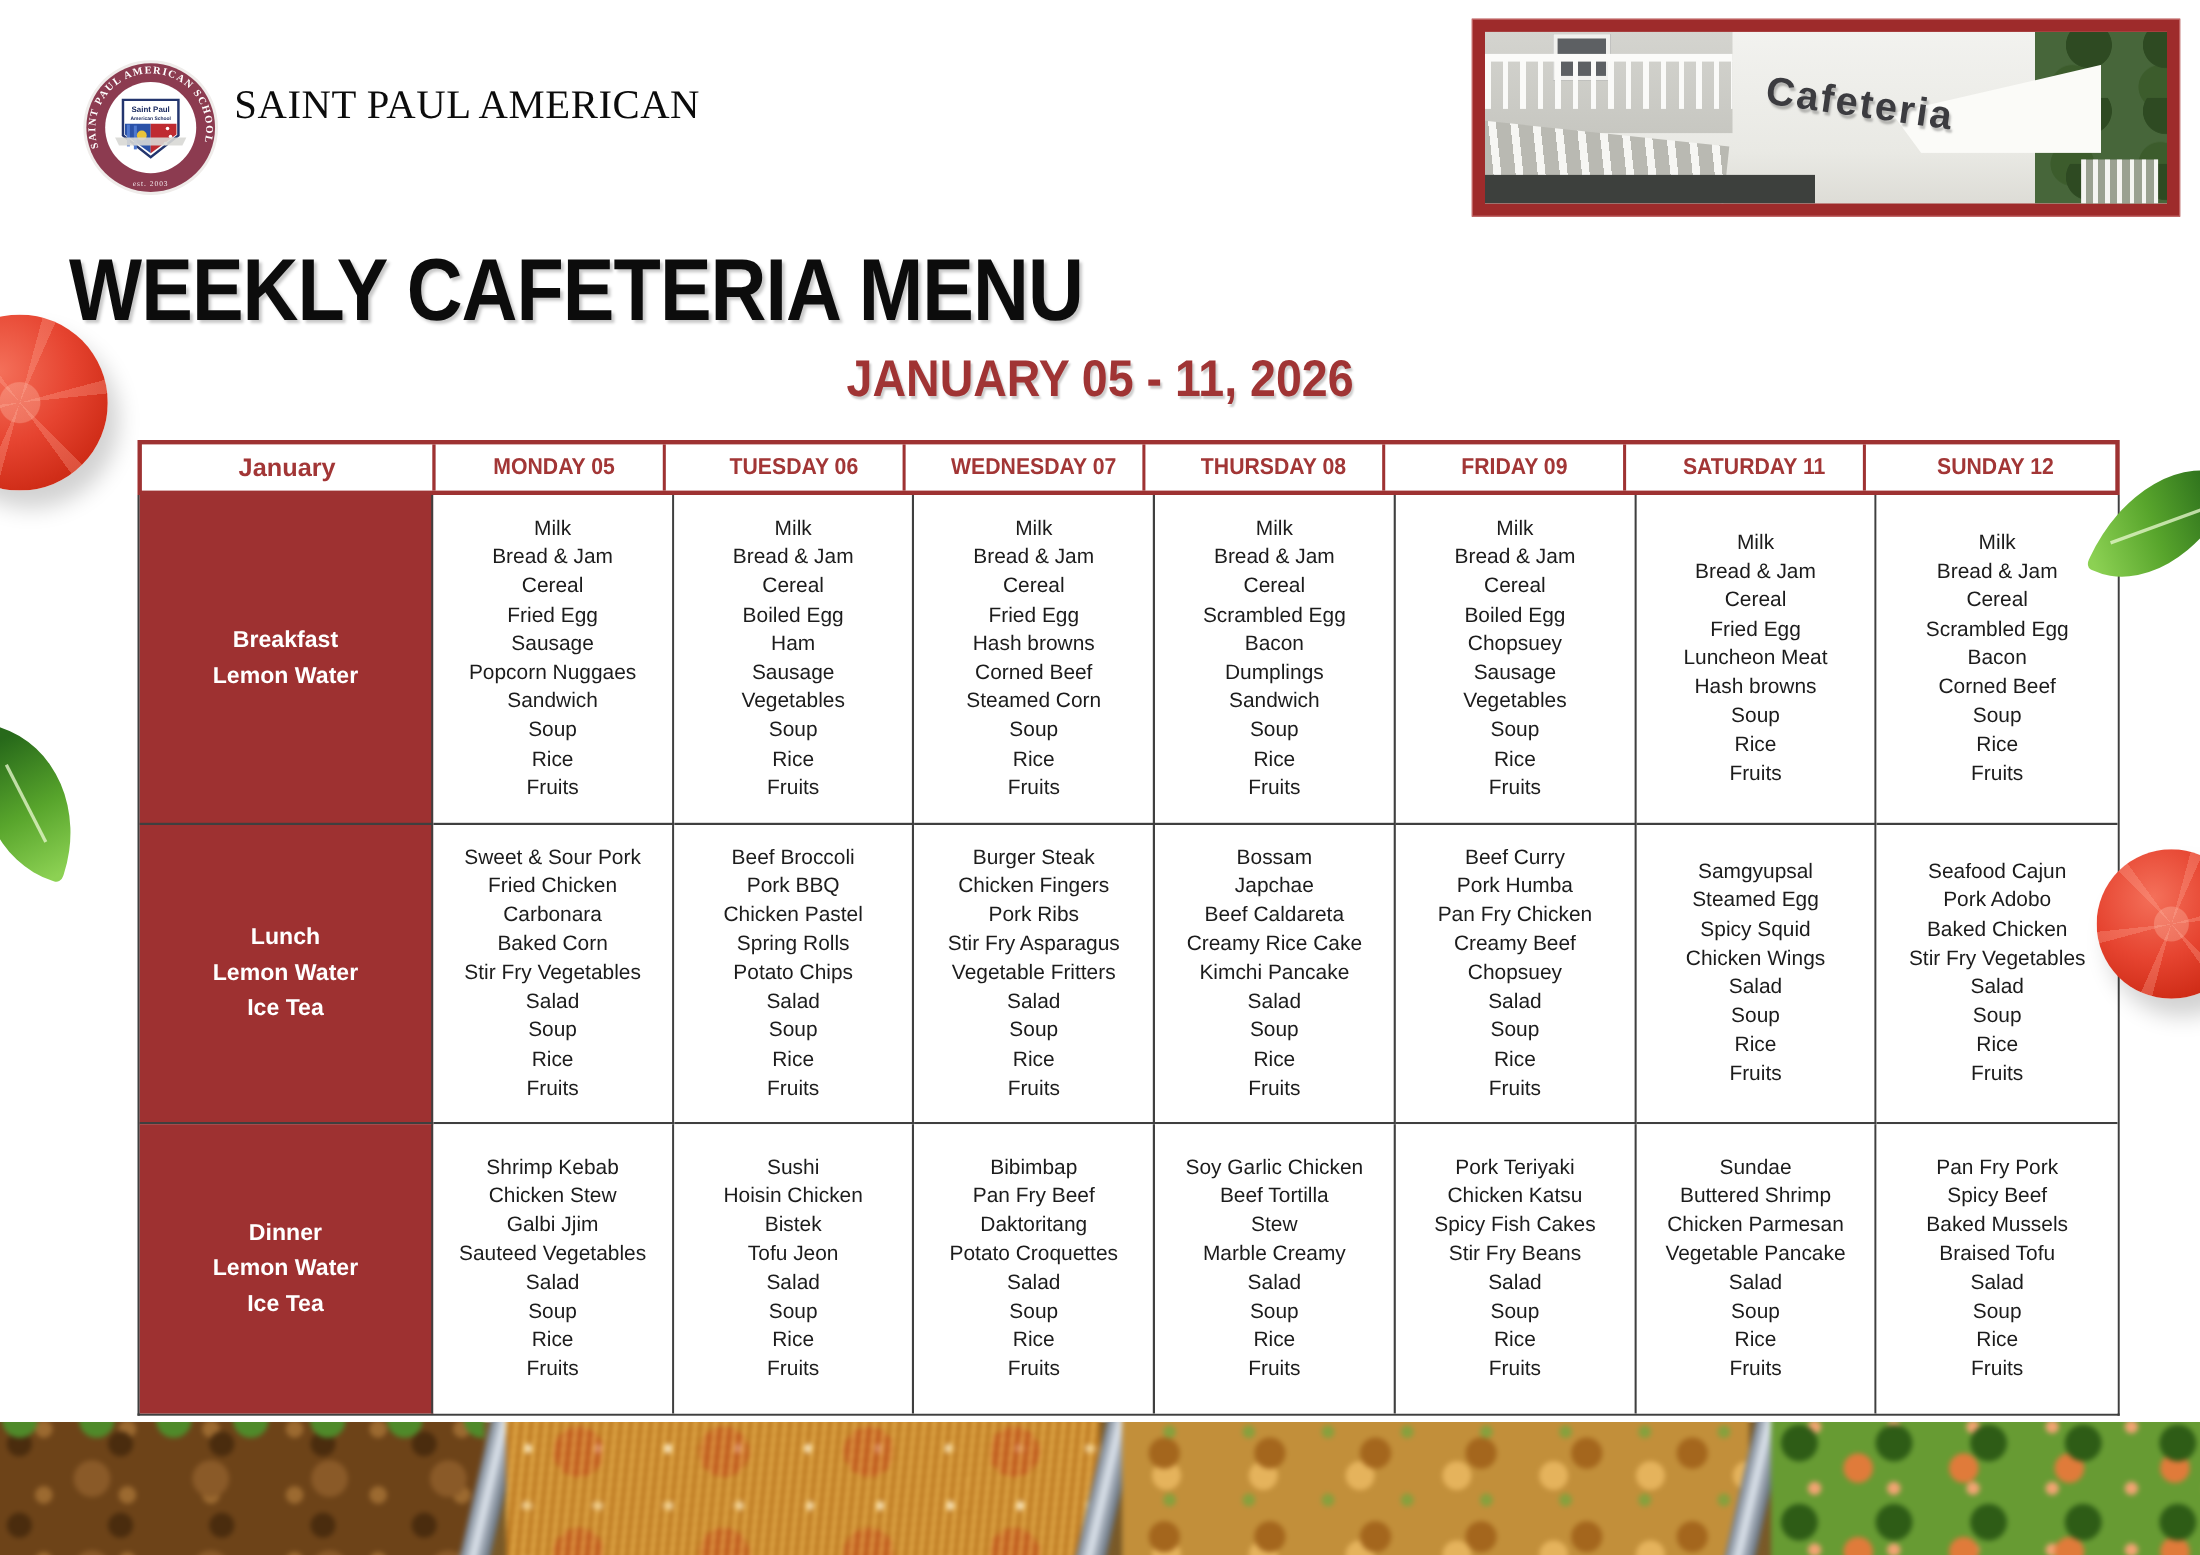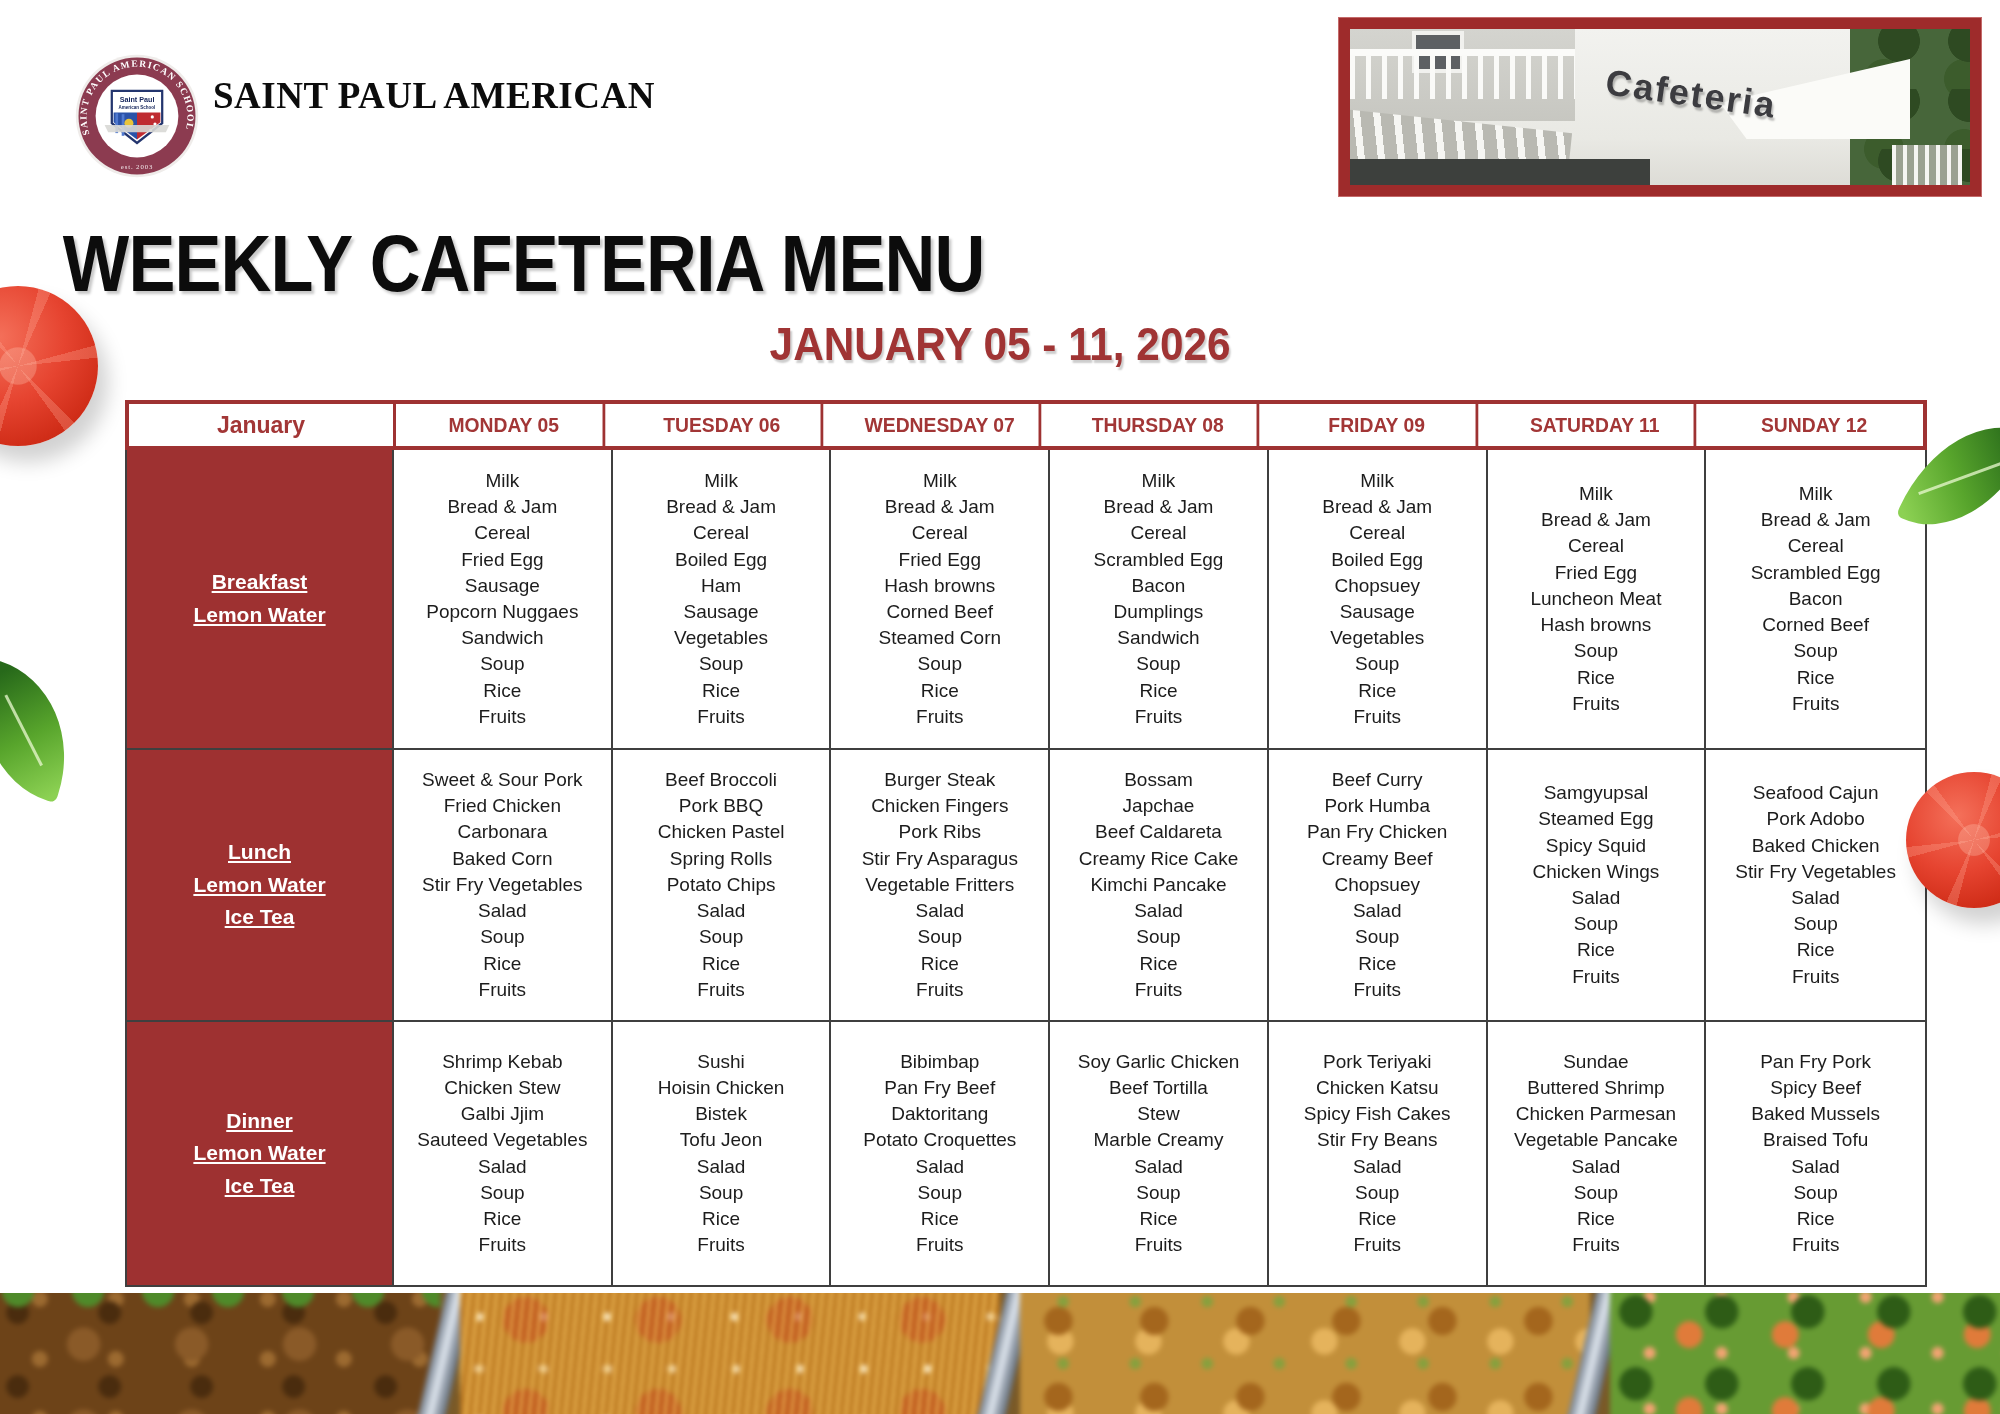--- a/index.html
+++ b/index.html
@@ -7,21 +7,21 @@
   .page{
     position:relative; width:2000px; height:1414px; overflow:hidden;
     background:#ffffff; font-family:"Liberation Sans", sans-serif;
   }
 
   
   .seal-wrap{position:absolute; left:70px; top:53px; width:134px; height:126px;}
   .seal-wrap svg{width:100%; height:100%; display:block;}
   .school-name{
     position:absolute; left:213px; top:75px;
-    font-family:"Liberation Serif", serif; font-weight:700;
+    font-family:"Liberation Serif", serif; font-weight:400;
     font-size:37px; line-height:1.12; color:#0c0c0c; letter-spacing:0.5px;
   }
 
   
   .photo-frame{
     position:absolute; left:1338px; top:17px; width:644px; height:180px;
     background:#9e2b2b; border:1px solid #c46a6a; box-sizing:border-box; padding:11px;
   }
   .photo{position:relative; width:100%; height:100%; overflow:hidden;
     background:linear-gradient(180deg,#f2f2ef 0%,#e9e9e4 70%,#dddcd6 100%);}
@@ -82,21 +82,20 @@
   .tr.row0{height:300px;}
   .tr.row1{height:272px;}
   .tr.row2{height:263px;}
   .td{border-right:2px solid #3f3f3f; border-bottom:2px solid #3f3f3f; box-sizing:border-box;}
   .tr .td:last-child{border-right:none;}
   .tr:last-child .td{border-bottom:none;text-align:right;}
   .td.label{
     background:#9e3131; color:#ffffff; display:flex; flex-direction:column;
     align-items:center; justify-content:center; font-weight:700; font-size:21px; line-height:1.55;
     text-align:center;
-    text-decoration:underline;
   }
   .td.menu{
     background:#ffffff; display:flex; flex-direction:column; align-items:center; justify-content:center;
     font-size:19px; color:#1c1c1c; line-height:1.38; text-align:center; padding:6px 4px;
   }
 
   
   .tomato{border-radius:50%;
     background:
       radial-gradient(circle at 50% 50%, rgba(255,200,180,0.30) 0 16%, rgba(0,0,0,0) 17%),

